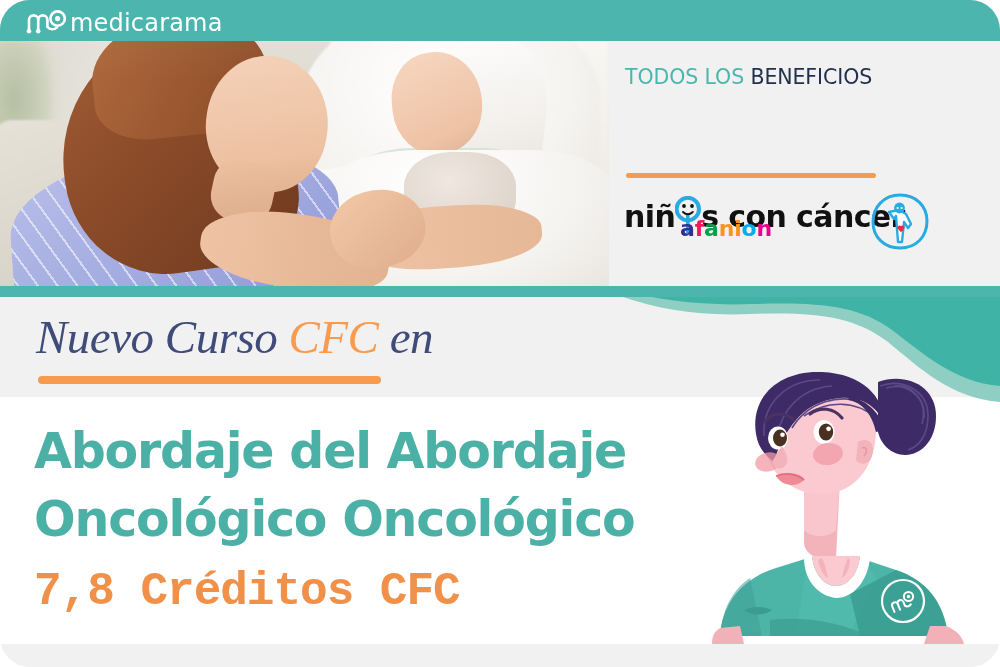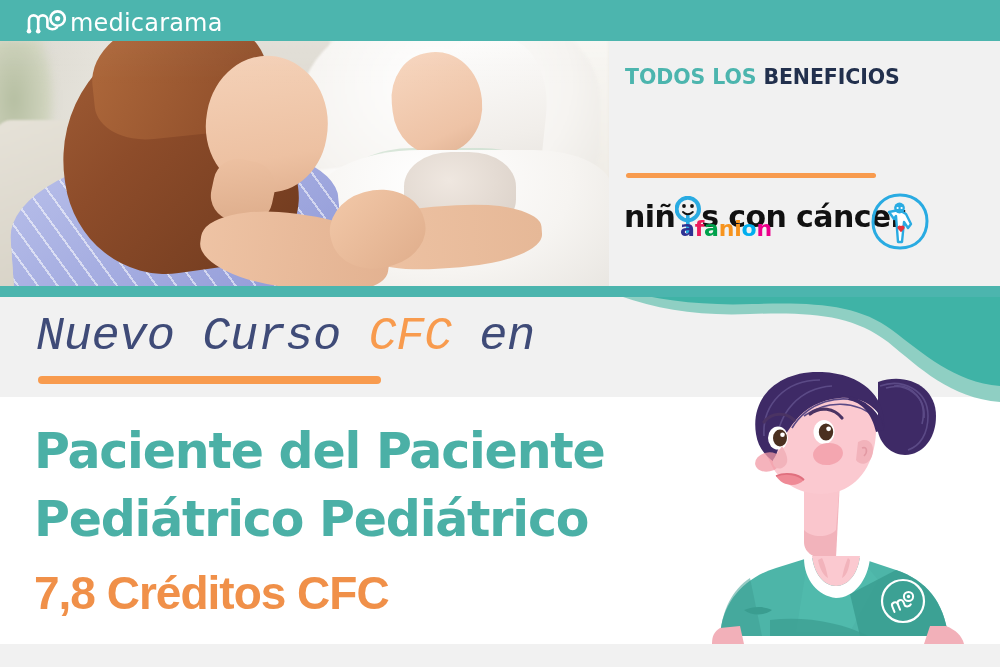--- a/index.html
+++ b/index.html
@@ -9,20 +9,21 @@
   }
   body {
     font-family: "Liberation Sans", sans-serif;
   }
   #banner {
     position: relative;
     width: 1000px;
     height: 667px;
     overflow: hidden;
     background: #ffffff;
+    border-radius: 30px;
   }
 
   
   .photo-area {
     position: absolute;
     left: 0; top: 0;
     width: 609px;
     height: 286px;
     overflow: hidden;
     background: #e8e4de;
@@ -172,21 +173,21 @@
 
   
   .right-panel {
     position: absolute; left: 609px; top: 41px; width: 391px; height: 245px;
     background: #f1f1f1;
     z-index: 2;
   }
   .claim {
     position: absolute; left: 625px; top: 64px; width: 360px;
     font-family: "DejaVu Sans", sans-serif;
-    font-weight: bold;
+    font-weight: normal;
     font-size: 20.5px;
     line-height: 26px;
     letter-spacing: -0.1px;
     color: #2c3550;
     z-index: 5;
   }
   .claim .teal { color: #4cb5ae; }
   .claim .navy { color: #22304d; }
 
   .claim-rule {
@@ -246,21 +247,21 @@
     position: absolute; left: 0; top: 644px; width: 1000px; height: 23px;
     background: #f1f1f1;
     z-index: 8;
   }
 
   
   .swoosh { position: absolute; left: 620px; top: 290px; width: 380px; height: 130px; z-index: 2; }
 
   .eyebrow {
     position: absolute; left: 36px; top: 310px;
-    font-family: Liberation Mono, monospace;
+    font-family: Liberation Serif, serif;
     font-style: italic;
     font-weight: 400;
     font-size: 47px;
     color: #3f4b78;
     letter-spacing: -0.5px;
     white-space: nowrap;
     z-index: 5;
   }
   .eyebrow .cfc { color: #f89b4e; }
 
@@ -276,21 +277,21 @@
     font-family: "DejaVu Sans", sans-serif;
     font-weight: bold;
     font-size: 49px;
     line-height: 68px;
     color: #4bb0a6;
     letter-spacing: -1.2px;
     z-index: 5;
   }
   .credits {
     position: absolute; left: 34px; top: 566px;
-    font-family: Liberation Sans, sans-serif;
+    font-family: Liberation Mono, monospace;
     font-weight: bold;
     font-size: 46px;
     color: #f09049;
     letter-spacing: -1px;
     white-space: nowrap;
     z-index: 5;
   }
 
   
   .nurse {
@@ -396,22 +397,22 @@
       <path d="M0 0 L380 0 L380 96 C334 92 304 64 272 40 C238 14 192 12 132 14 C82 16 40 10 0 0 Z" fill="#3fb3a6"></path>
     </svg>
   </div>
 
   <div class="eyebrow">
     <span>Nuevo Curso </span><span class="cfc">CFC</span><span> en</span>
   </div>
   <div class="eyebrow-rule"></div>
 
   <div class="title">
-    <div>Paciente del Paciente</div>
-    <div>Pediátrico Pediátrico</div>
+    <div>Abordaje del Abordaje</div>
+    <div>Oncológico Oncológico</div>
   </div>
 
   <div class="credits">7,8 Créditos CFC</div>
 
   <div class="nurse">
     <svg width="300" height="274" viewBox="0 0 300 274">
 
       <path d="M178 12 C206 2 236 16 236 46 C236 66 226 80 212 84 C196 88 182 78 178 62 Z" fill="#3e2a66"></path>
       <path d="M180 16 C202 8 228 20 228 46 C228 64 220 76 208 80" fill="none" stroke="#5b4a86" stroke-width="1.6"></path>
       <path d="M186 18 C206 12 226 26 224 48" fill="none" stroke="#5b4a86" stroke-width="1.6"></path>

